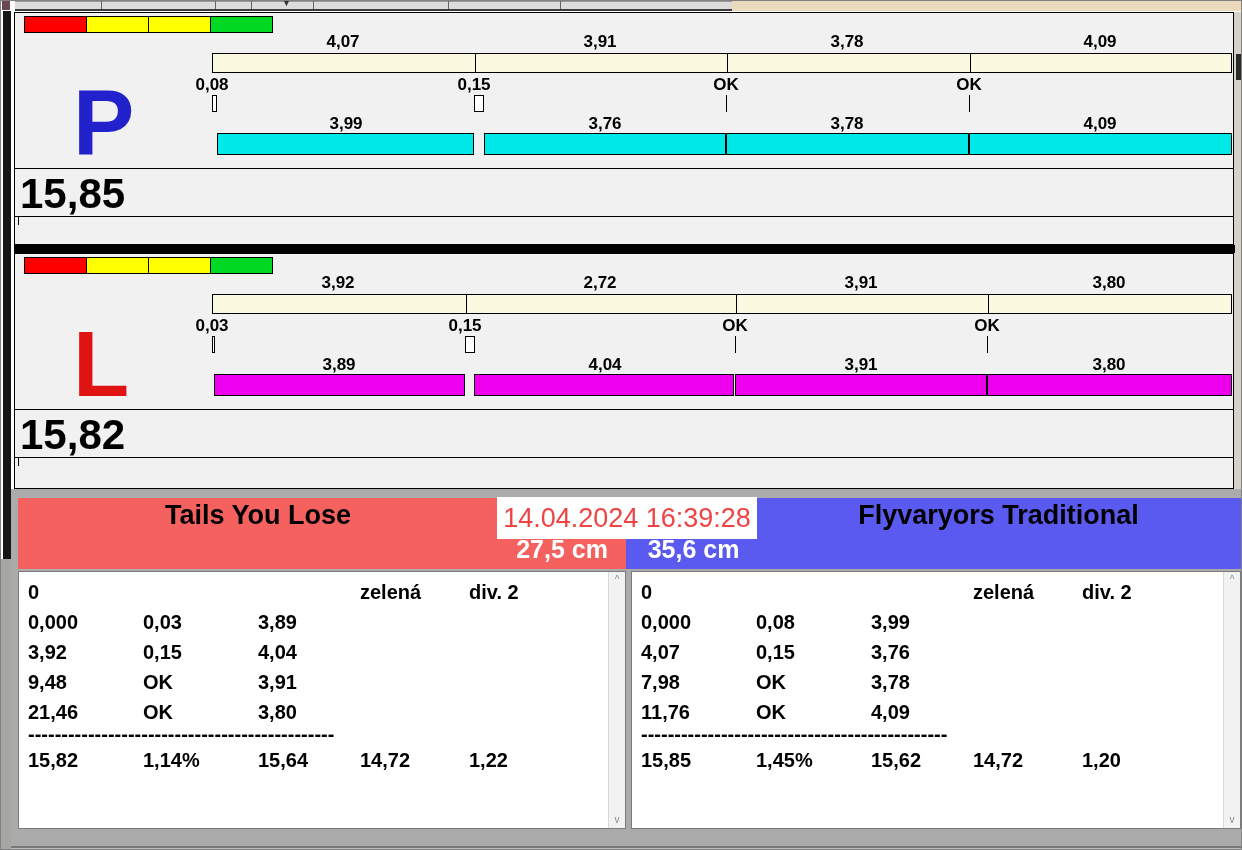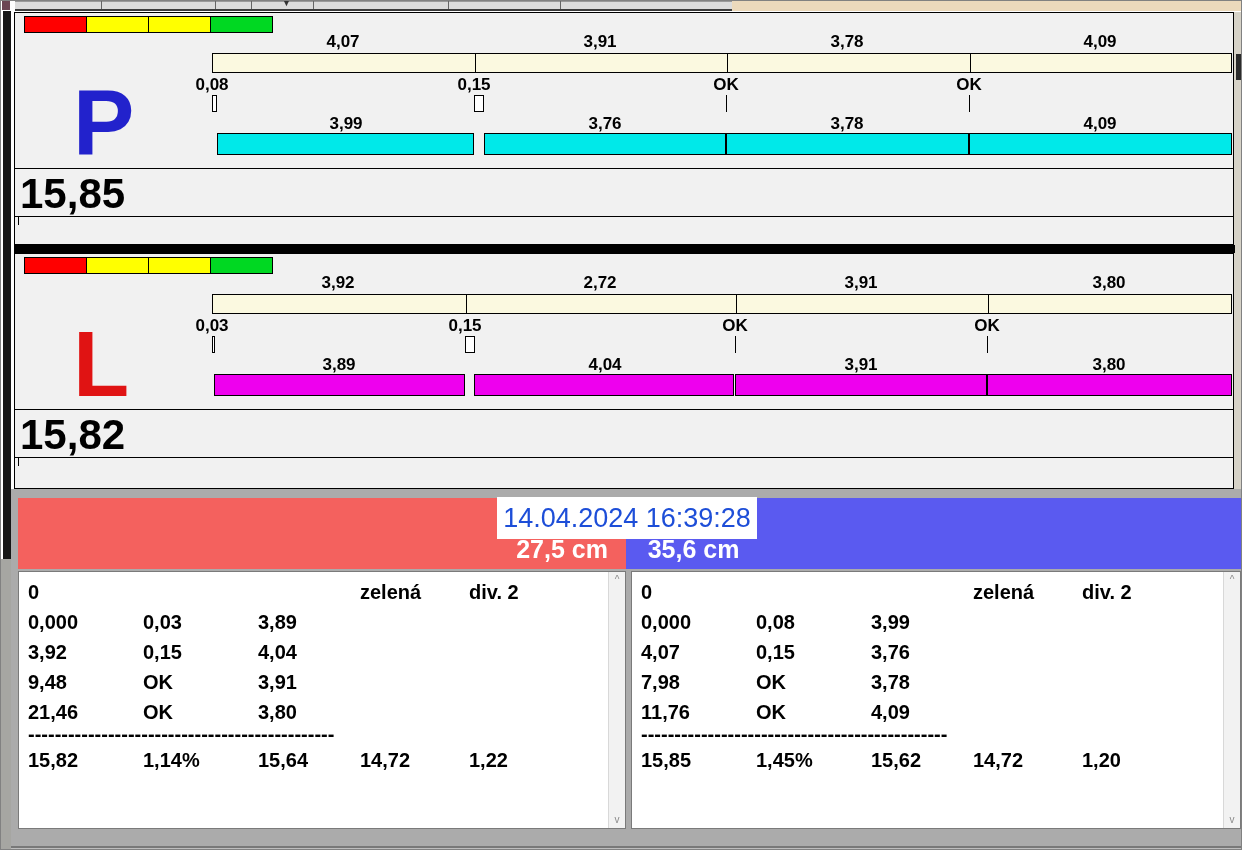--- a/index.html
+++ b/index.html
@@ -16,21 +16,21 @@
   .lane-total { position:absolute; left:5px; top:158px; font-size:42px; font-weight:bold; color:#000; line-height:1.1; }
   .lane-hr { position:absolute; left:0; width:1218px; height:1px; background:#000; }
   .lane-ticklet { position:absolute; left:3px; top:204px; width:1px; height:8px; background:#000; }
   .chart { position:absolute; left:197px; top:19px; width:1020px; height:126px; }
   .scoreboard-bg { position:absolute; left:10px; top:488px; width:1232px; height:362px; background:#ABABAB; }
   .team-header { position:absolute; top:497px; height:71px; }
   .team-title { position:absolute; top:2px; text-align:center; font-size:27px; font-weight:bold; color:#000; white-space:nowrap; }
   .team-dogs { position:absolute; top:42px; text-align:center; font-size:19px; font-weight:bold; color:#fff; white-space:nowrap; }
   .team-height { position:absolute; top:37px; text-align:center; font-size:25px; font-weight:bold; color:#fff; white-space:nowrap; }
   .datebox { position:absolute; left:496px; top:496px; width:260px; height:42px; background:#fff;
-             text-align:center; line-height:42px; font-size:27px; color:#1d4ed8; white-space:nowrap; }
+             text-align:center; line-height:42px; font-size:27px; color:#ef4444; white-space:nowrap; }
   .team-textarea { position:absolute; top:570px; height:258px; background:#fff; border:1px solid #7a7a7a; }
   .runs { position:absolute; left:0; top:0; right:17px; bottom:0; overflow:hidden; }
   .sbar { position:absolute; right:0; top:0; bottom:0; width:17px; background:#F2F2F2; border-left:1px solid #d8d8d8; }
   .sbar-arrow { position:absolute; left:0; width:16px; height:16px; text-align:center; font-size:10px;
                 line-height:16px; color:#8a8a8a; }
   .topstrip { position:absolute; left:0; top:0; width:1242px; height:10px; background:#fff; }
   .cell { position:absolute; font-size:20px; font-weight:bold; color:#000; white-space:nowrap; line-height:24px; }
 </style>
 </head>
 <body>
@@ -132,25 +132,27 @@
     <div class="lane-ticklet"></div>
   <div style="position: absolute; left: 9px; top: 3px; width: 63px; height: 17px; background: rgb(255, 0, 0); border: 1px solid rgb(0, 0, 0);"></div>
       <div style="position: absolute; left: 71px; top: 3px; width: 63px; height: 17px; background: rgb(255, 255, 0); border: 1px solid rgb(0, 0, 0);"></div>
       <div style="position: absolute; left: 133px; top: 3px; width: 63px; height: 17px; background: rgb(255, 255, 0); border: 1px solid rgb(0, 0, 0);"></div>
       <div style="position: absolute; left: 195px; top: 3px; width: 63px; height: 17px; background: rgb(0, 216, 34); border: 1px solid rgb(0, 0, 0);"></div>
     </div>
 
   <div class="scoreboard-bg"></div>
 
   <div class="team-header" style="left: 17px; width: 608px; background: rgb(244, 97, 94);">
+    <div class="team-title" style="left:0;width:480px;">Tails You Lose</div>
     <div class="team-height" style="left:480px;width:128px;">27,5 cm</div>
   </div>
 
   <div class="team-header" style="left: 625px; width: 615px; background: rgb(90, 90, 240);">
     <div class="team-height" style="left:5px;width:125px;">35,6 cm</div>
+    <div class="team-title" style="left:130px;width:485px;">Flyvaryors Traditional</div>
   </div>
 
   <div class="datebox">14.04.2024 16:39:28</div>
 
   <div class="team-textarea" style="left:17px;width:608px;">
     <div class="runs" id="team-runs-0">
         <div class="cell" style="position: absolute; left: 9px; top: 8px;">0</div>
         <div class="cell" style="position: absolute; left: 341px; top: 8px;">zelená</div>
         <div class="cell" style="position: absolute; left: 450px; top: 8px;">div. 2</div>
         <div class="cell" style="position: absolute; left: 9px; top: 38px;">0,000</div>

